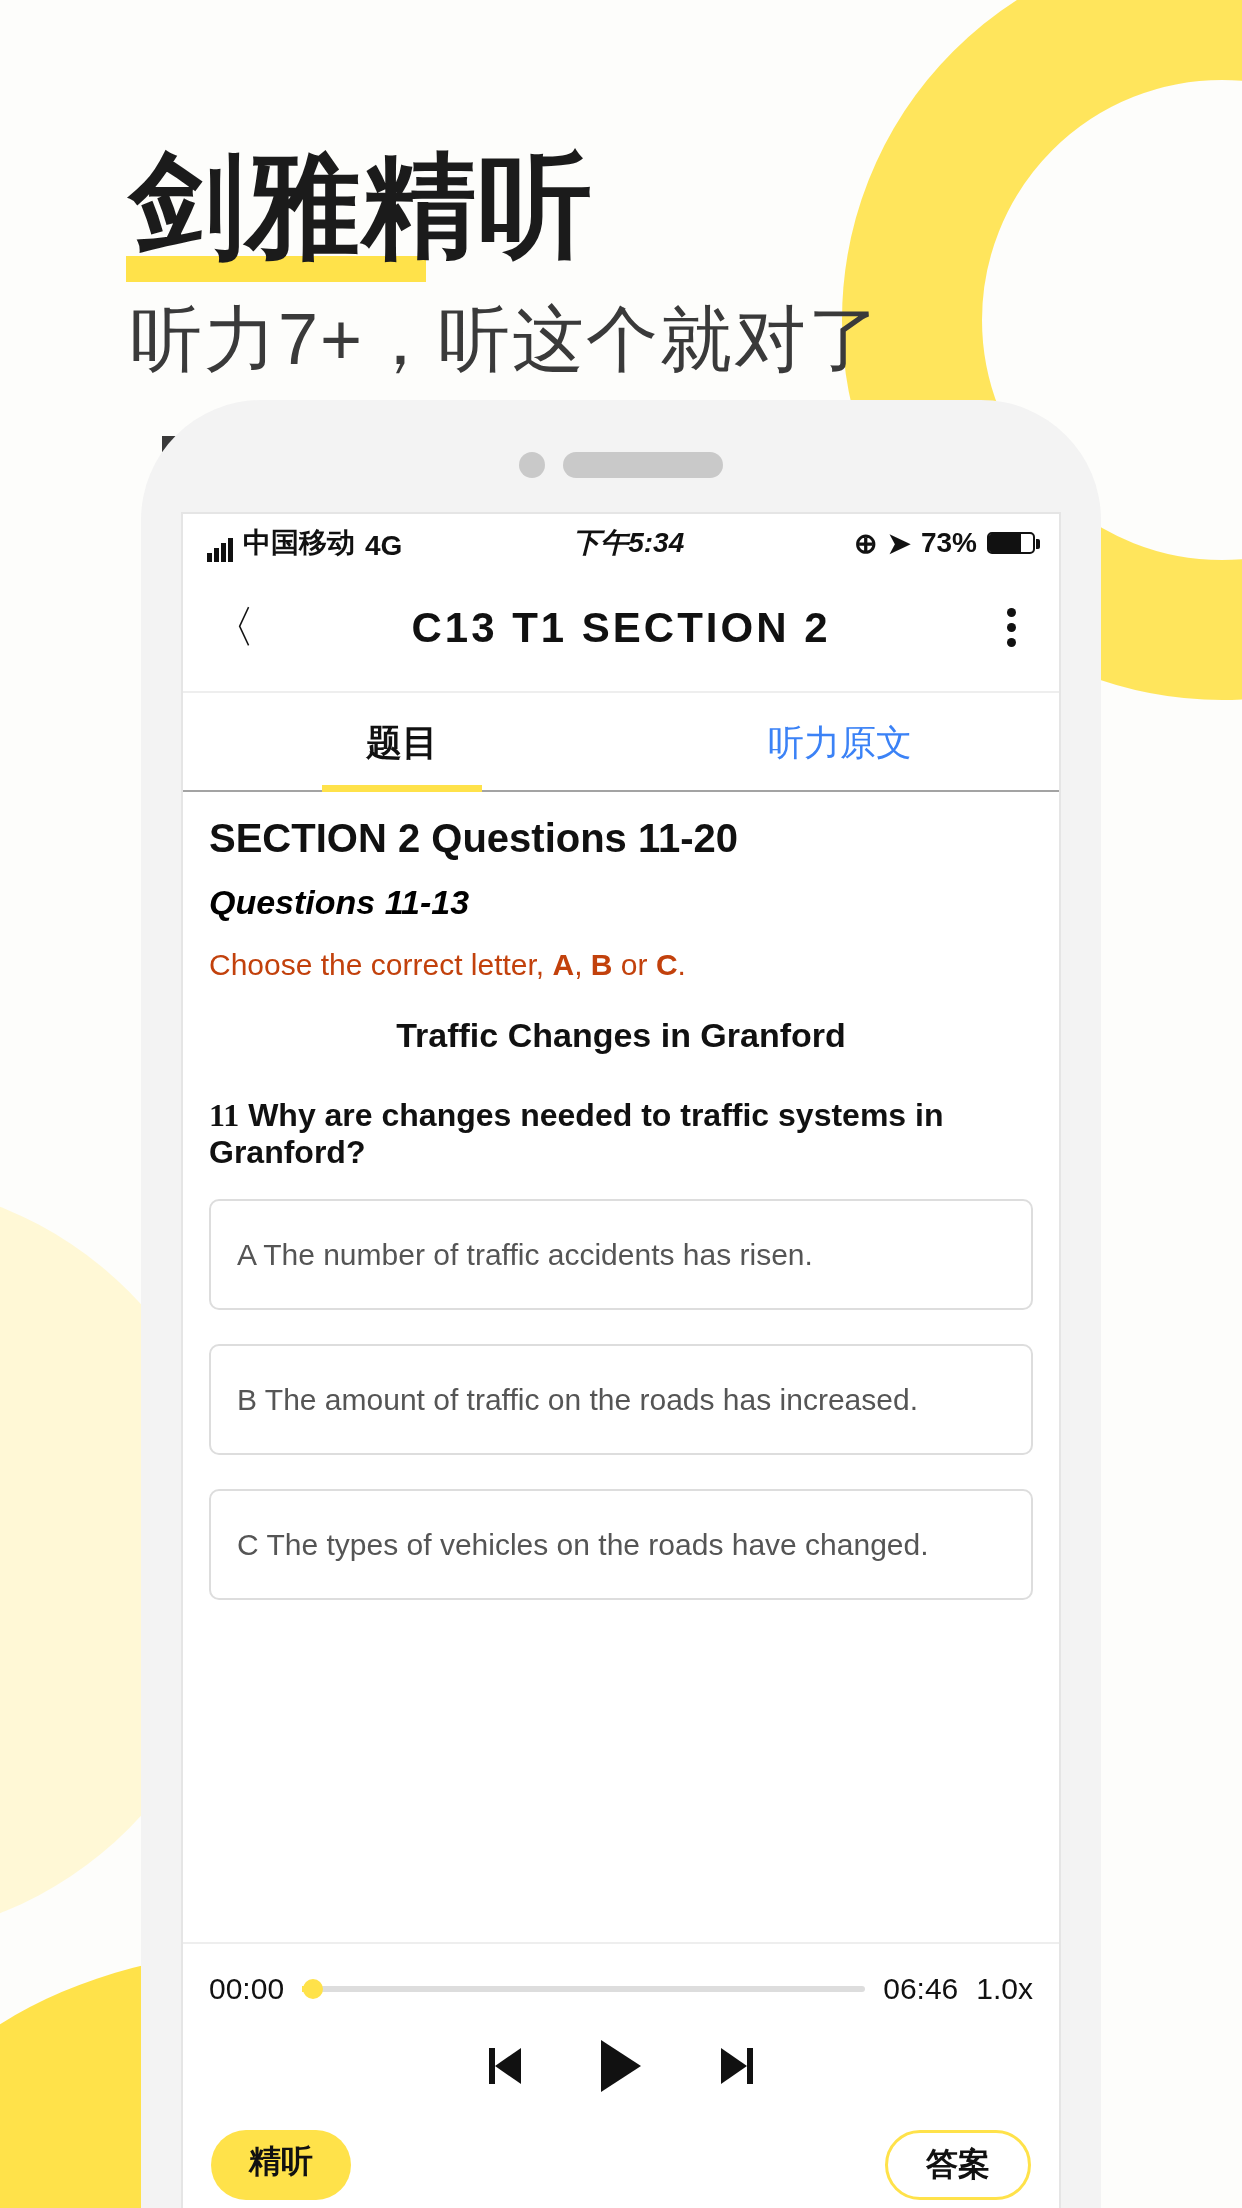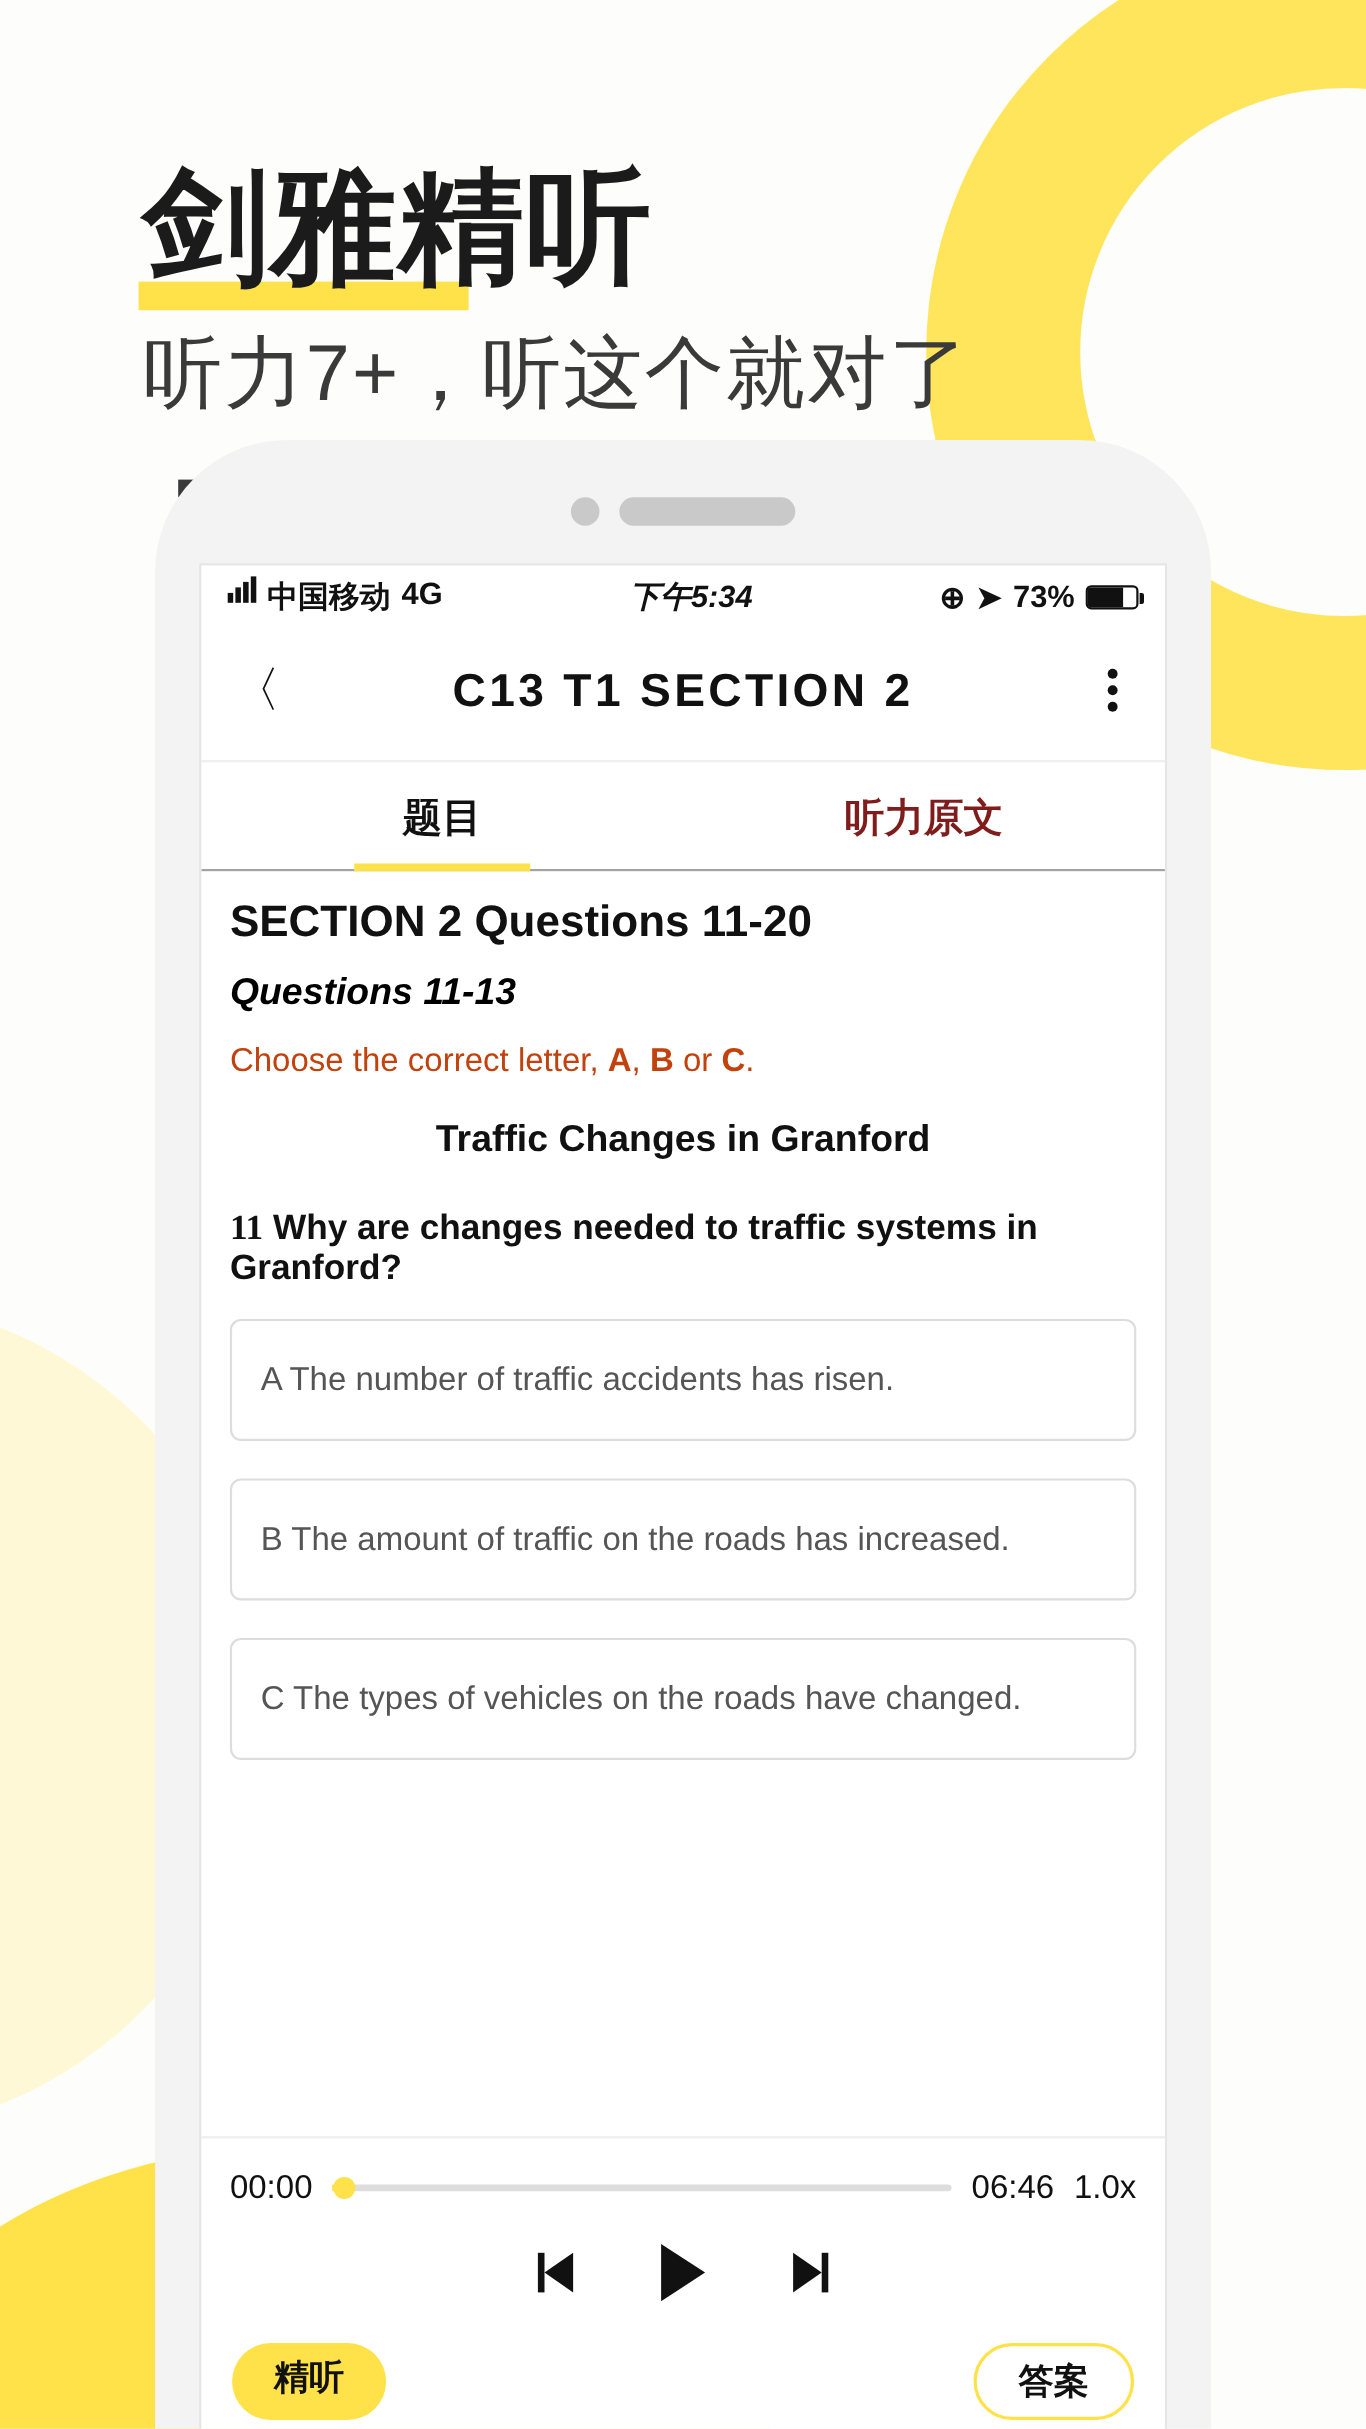--- a/index.html
+++ b/index.html
@@ -96,21 +96,21 @@
   flex-direction: column;
 }
 .status-bar {
   display: flex;
   align-items: center;
   padding: 10px 24px 6px;
   font-size: 28px;
   font-weight: 600;
   color: #111;
 }
-.status-left { display: flex; align-items: flex-start; gap: 10px; }
+.status-left { display: flex; align-items: flex-end; gap: 10px; }
 .status-center { flex: 1; text-align: center; font-style: italic; }
 .status-right { display: flex; align-items: center; gap: 10px; }
 .battery {
   width: 48px; height: 22px;
   border: 2.5px solid #111;
   border-radius: 5px;
   position: relative;
 }
 .battery::after {
   content: ""; position: absolute;
@@ -149,22 +149,22 @@
 .kebab span{ width: 9px; height: 9px; background:#111; border-radius:50%; }
 .tabs {
   display: flex;
   border-bottom: 2px solid #a3a3a3;
 }
 .tab {
   flex: 1;
   text-align: center;
   padding: 26px 0 22px;
   font-size: 36px;
-  font-weight: 700;
-  color: #7f1d1d;
+  font-weight: 400;
+  color: #3b82f6;
   position: relative;
 }
 .tab.active { color: #111; font-weight: 600; }
 .tab.active::after {
   content: "";
   position: absolute;
   bottom: -2px; left: 50%;
   transform: translateX(-50%);
   width: 160px; height: 7px;
   background: #ffe24a;

